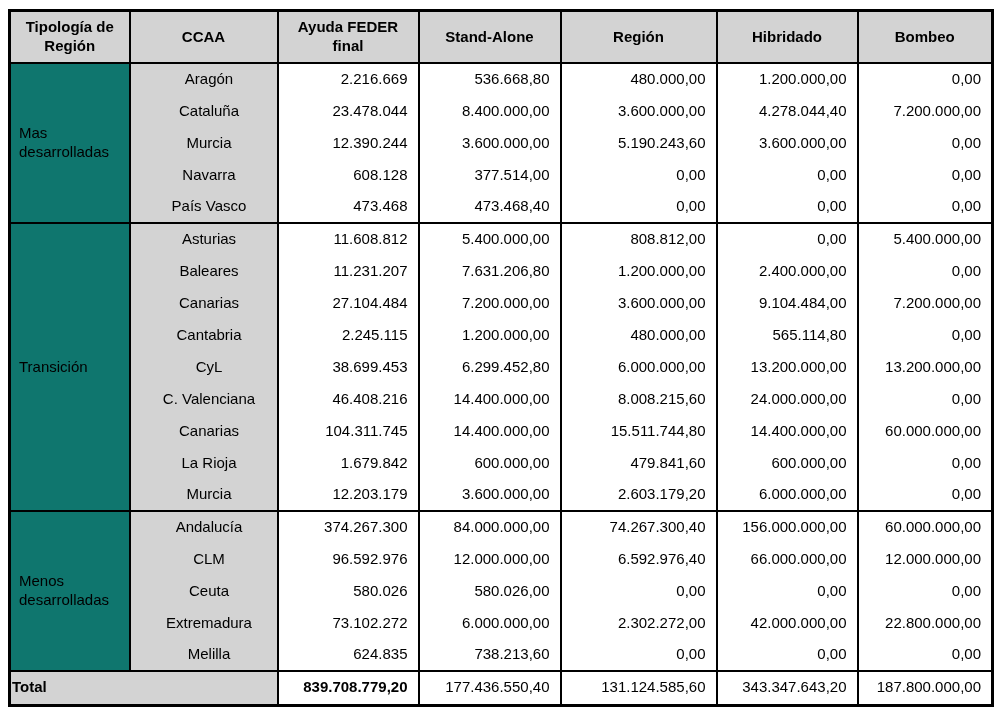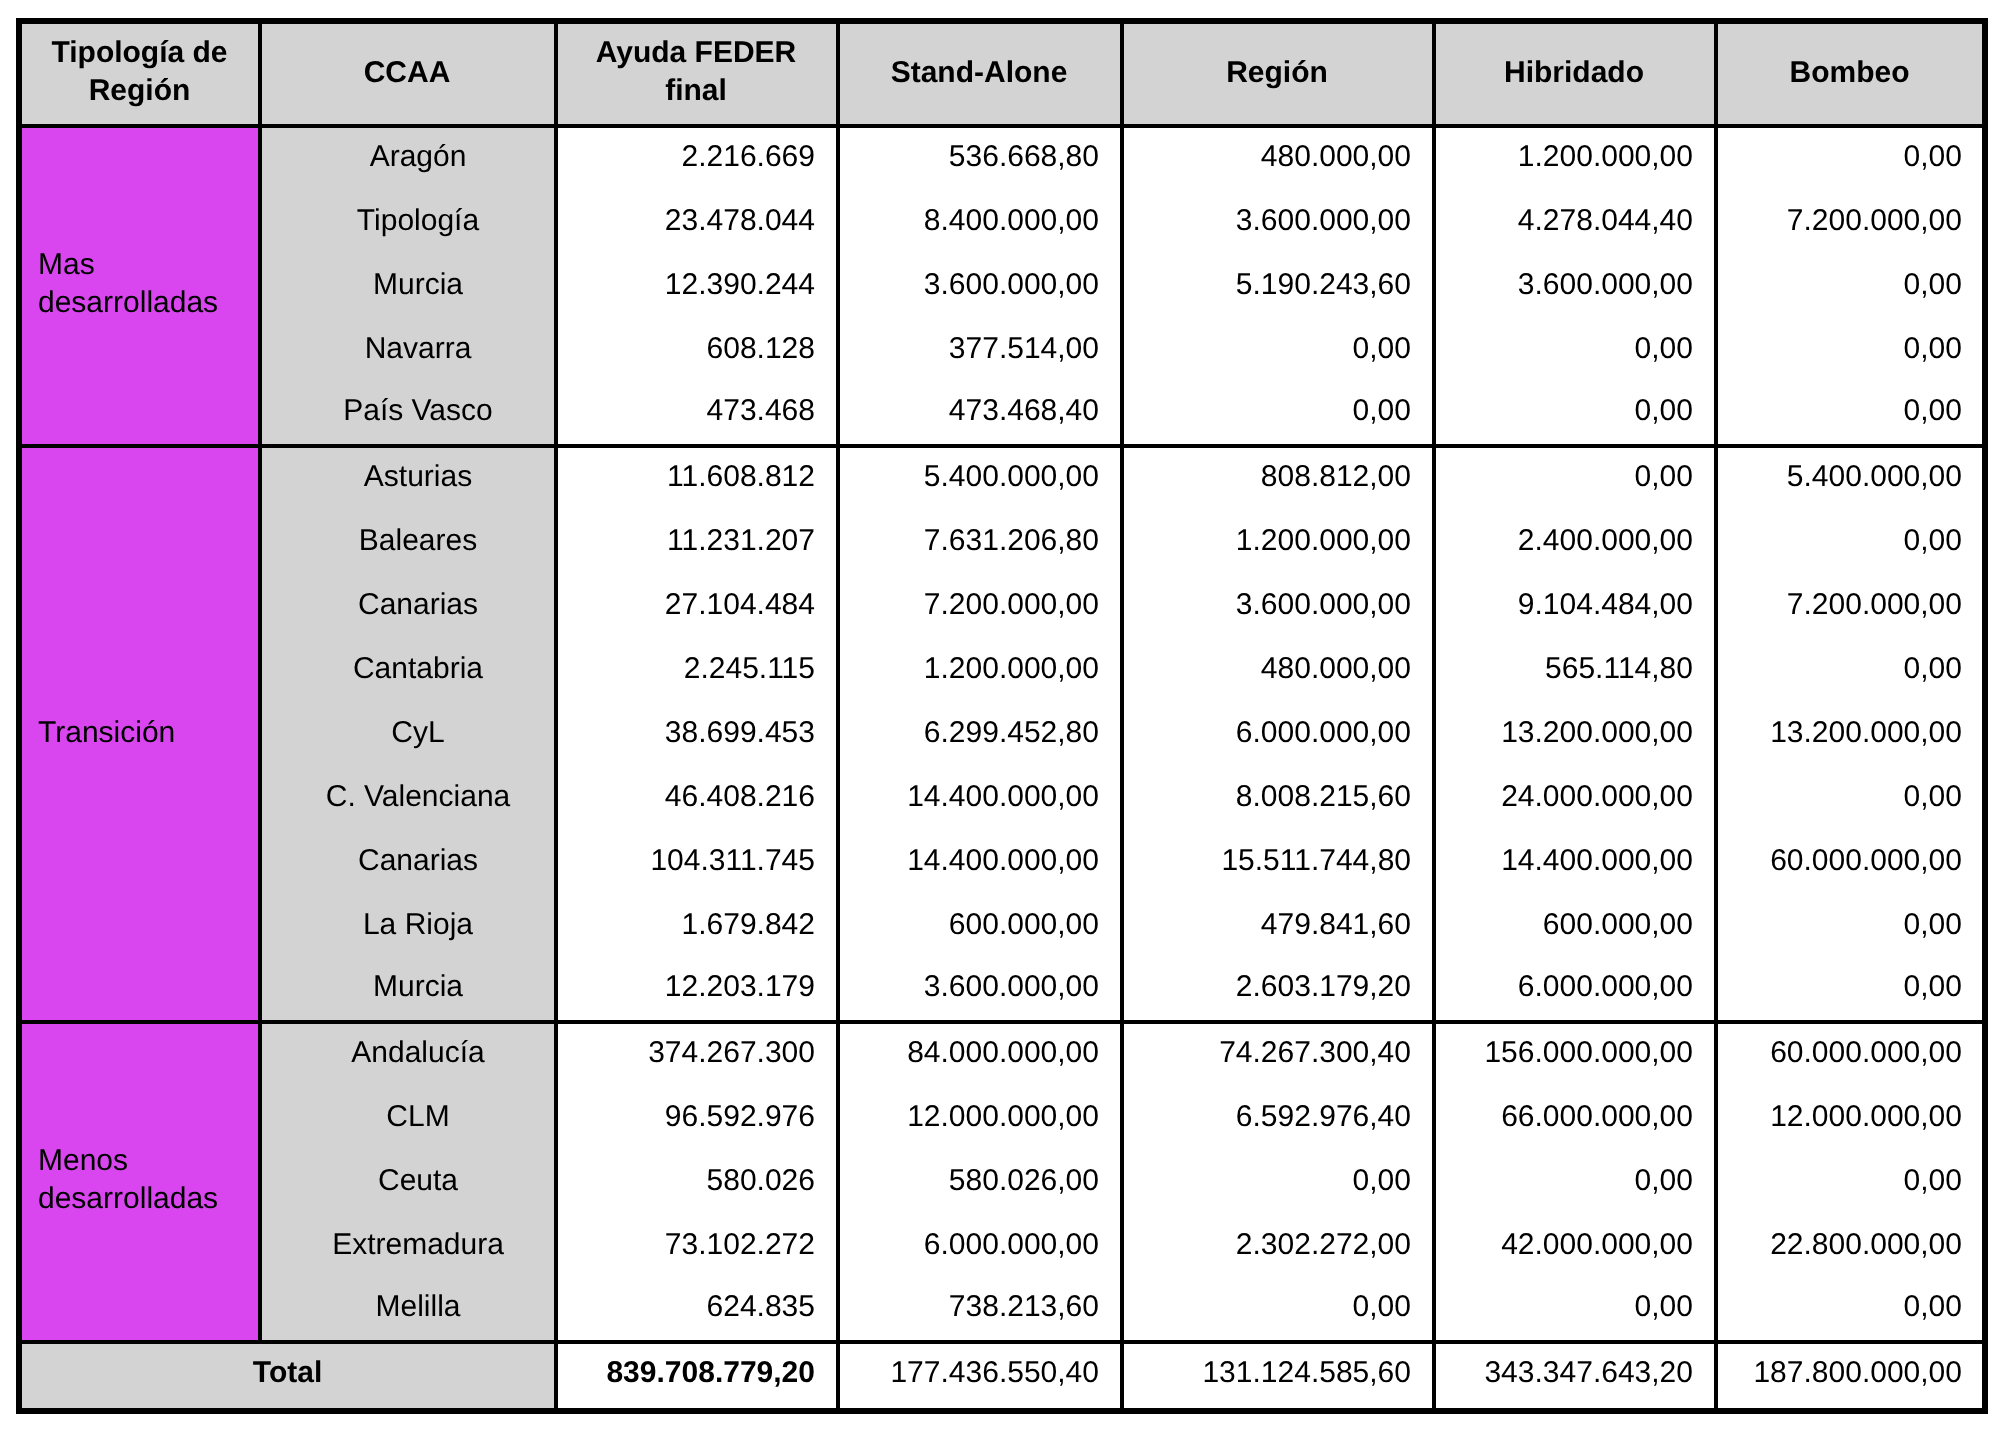--- a/index.html
+++ b/index.html
@@ -41,21 +41,21 @@
     border-bottom: 2px solid #000000;
     font-weight: bold;
     text-align: center;
     vertical-align: middle;
     height: 46px;
     padding: 2px 4px;
   }
 
   tbody tr { height: 32px; }
   tbody th.region {
-    background: #d946ef;
+    background: #0f766e;
     font-weight: normal;
     text-align: left;
     vertical-align: middle;
     padding: 0 6px 0 8px;
   }
   tbody td.ccaa {
     background: #d3d3d3;
     text-align: center;
     padding-left: 12px;
     vertical-align: middle;
@@ -72,21 +72,20 @@
   }
 
   tfoot tr { height: 34px; }
   tfoot td {
     border-top: 2px solid #000000;
     vertical-align: middle;
   }
   tfoot td.total-label {
     background: #d3d3d3;
     font-weight: bold;
-    text-align: center;
   }
   tfoot td.total-feder { font-weight: bold; }
 </style>
 </head>
 <body>
 
 <div class="wrap">
   <table class="feder">
     <colgroup>
       <col class="c1">
@@ -112,21 +111,21 @@
         <tr class="group-start">
           <th class="region" rowspan="5">Mas desarrolladas</th>
           <td class="ccaa">Aragón</td>
           <td class="num">2.216.669</td>
           <td class="num">536.668,80</td>
           <td class="num">480.000,00</td>
           <td class="num">1.200.000,00</td>
           <td class="num">0,00</td>
         </tr>
         <tr>
-          <td class="ccaa">Tipología</td>
+          <td class="ccaa">Cataluña</td>
           <td class="num">23.478.044</td>
           <td class="num">8.400.000,00</td>
           <td class="num">3.600.000,00</td>
           <td class="num">4.278.044,40</td>
           <td class="num">7.200.000,00</td>
         </tr>
         <tr>
           <td class="ccaa">Murcia</td>
           <td class="num">12.390.244</td>
           <td class="num">3.600.000,00</td>

